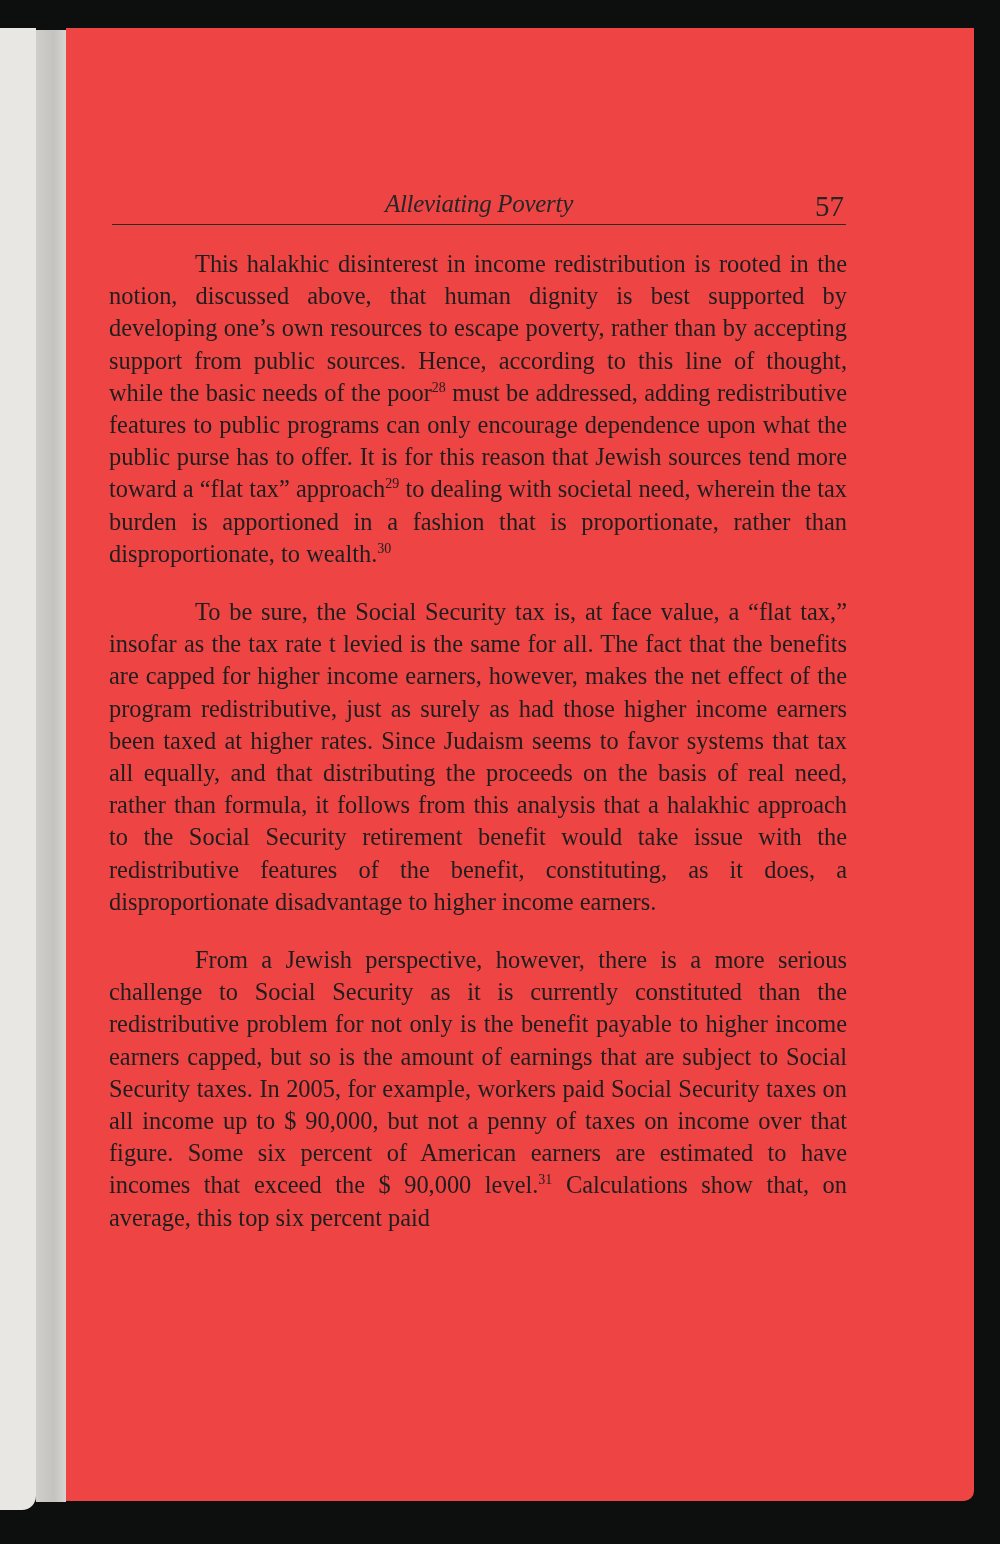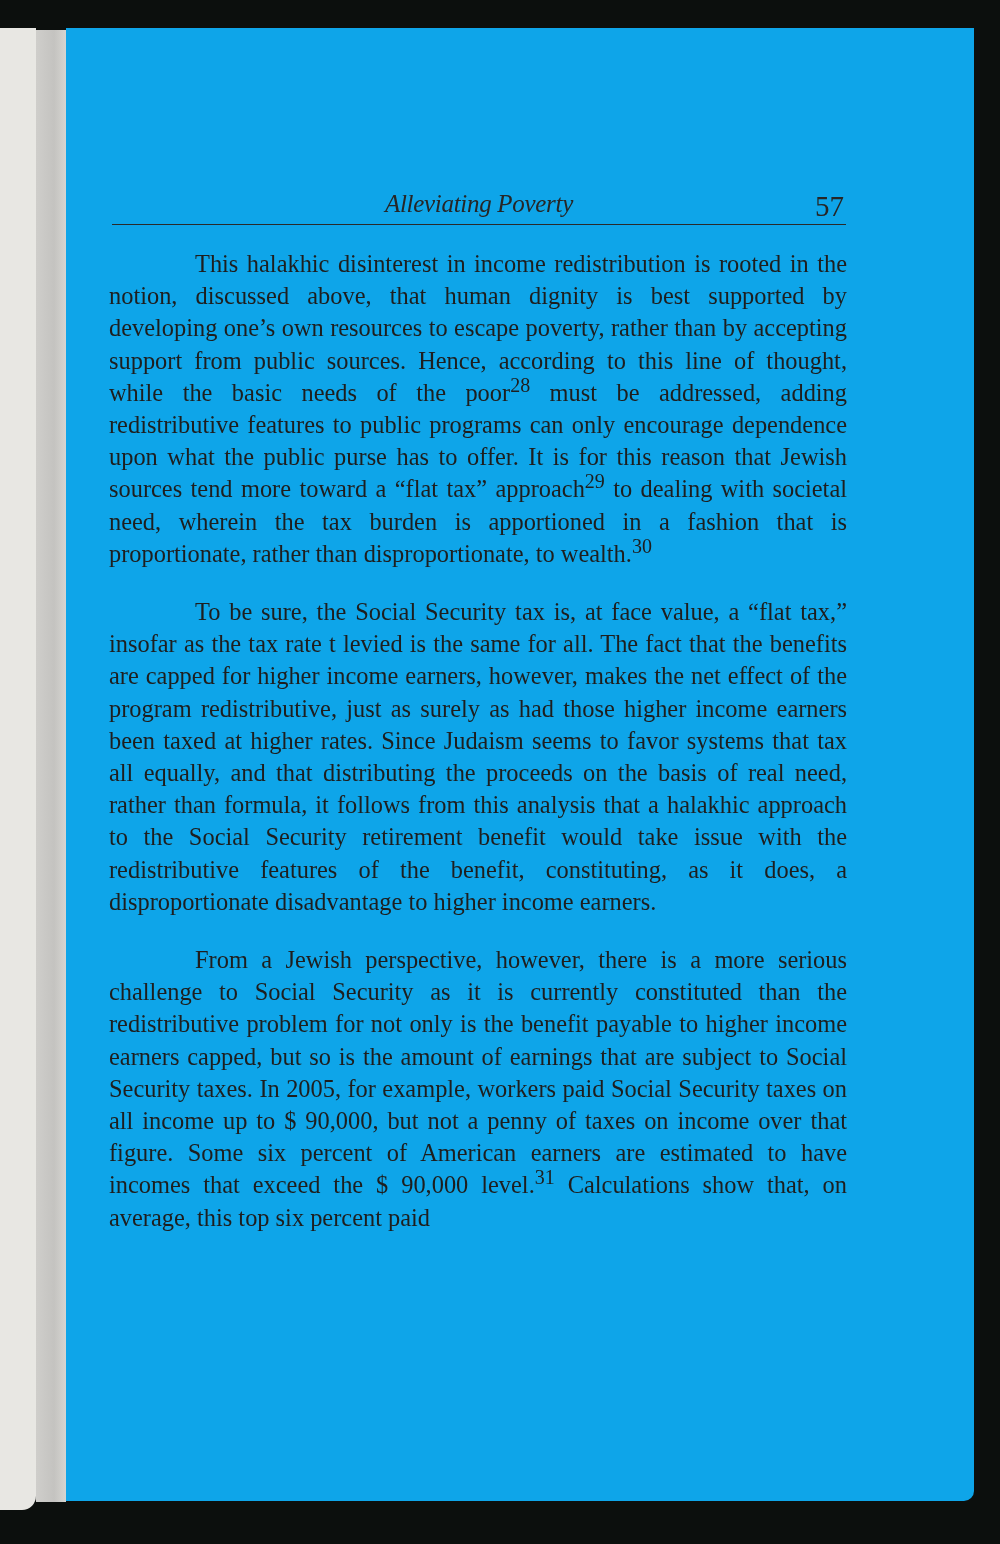--- a/index.html
+++ b/index.html
@@ -30,21 +30,21 @@
       width: 30px;
       height: 1472px;
       background: linear-gradient(to right, #cfcecb, #c4c3c0 60%, #d6d5d1);
     }
     .page {
       position: absolute;
       left: 66px;
       top: 28px;
       width: 908px;
       height: 1473px;
-      background: #0ea5e9;
+      background: #ef4444;
       border-bottom-right-radius: 10px;
     }
     .header {
       position: absolute;
       left: 46px;
       top: 160px;
       width: 734px;
       height: 36px;
       border-bottom: 1.5px solid #2a2a2a;
     }
@@ -74,21 +74,21 @@
       color: #1e1e1e;
       font-size: 24.4px;
       line-height: 32.2px;
       text-align: justify;
     }
     .para {
       margin: 0 0 26px 0;
       text-indent: 86px;
     }
     sup {
-      font-size: 20px;
+      font-size: 14px;
       line-height: 0;
       vertical-align: 9px;
       margin-top: 10px;
     }
   </style>
 </head>
 <body>
 
 <div class="left-page"></div>
 <div class="gutter"></div>

